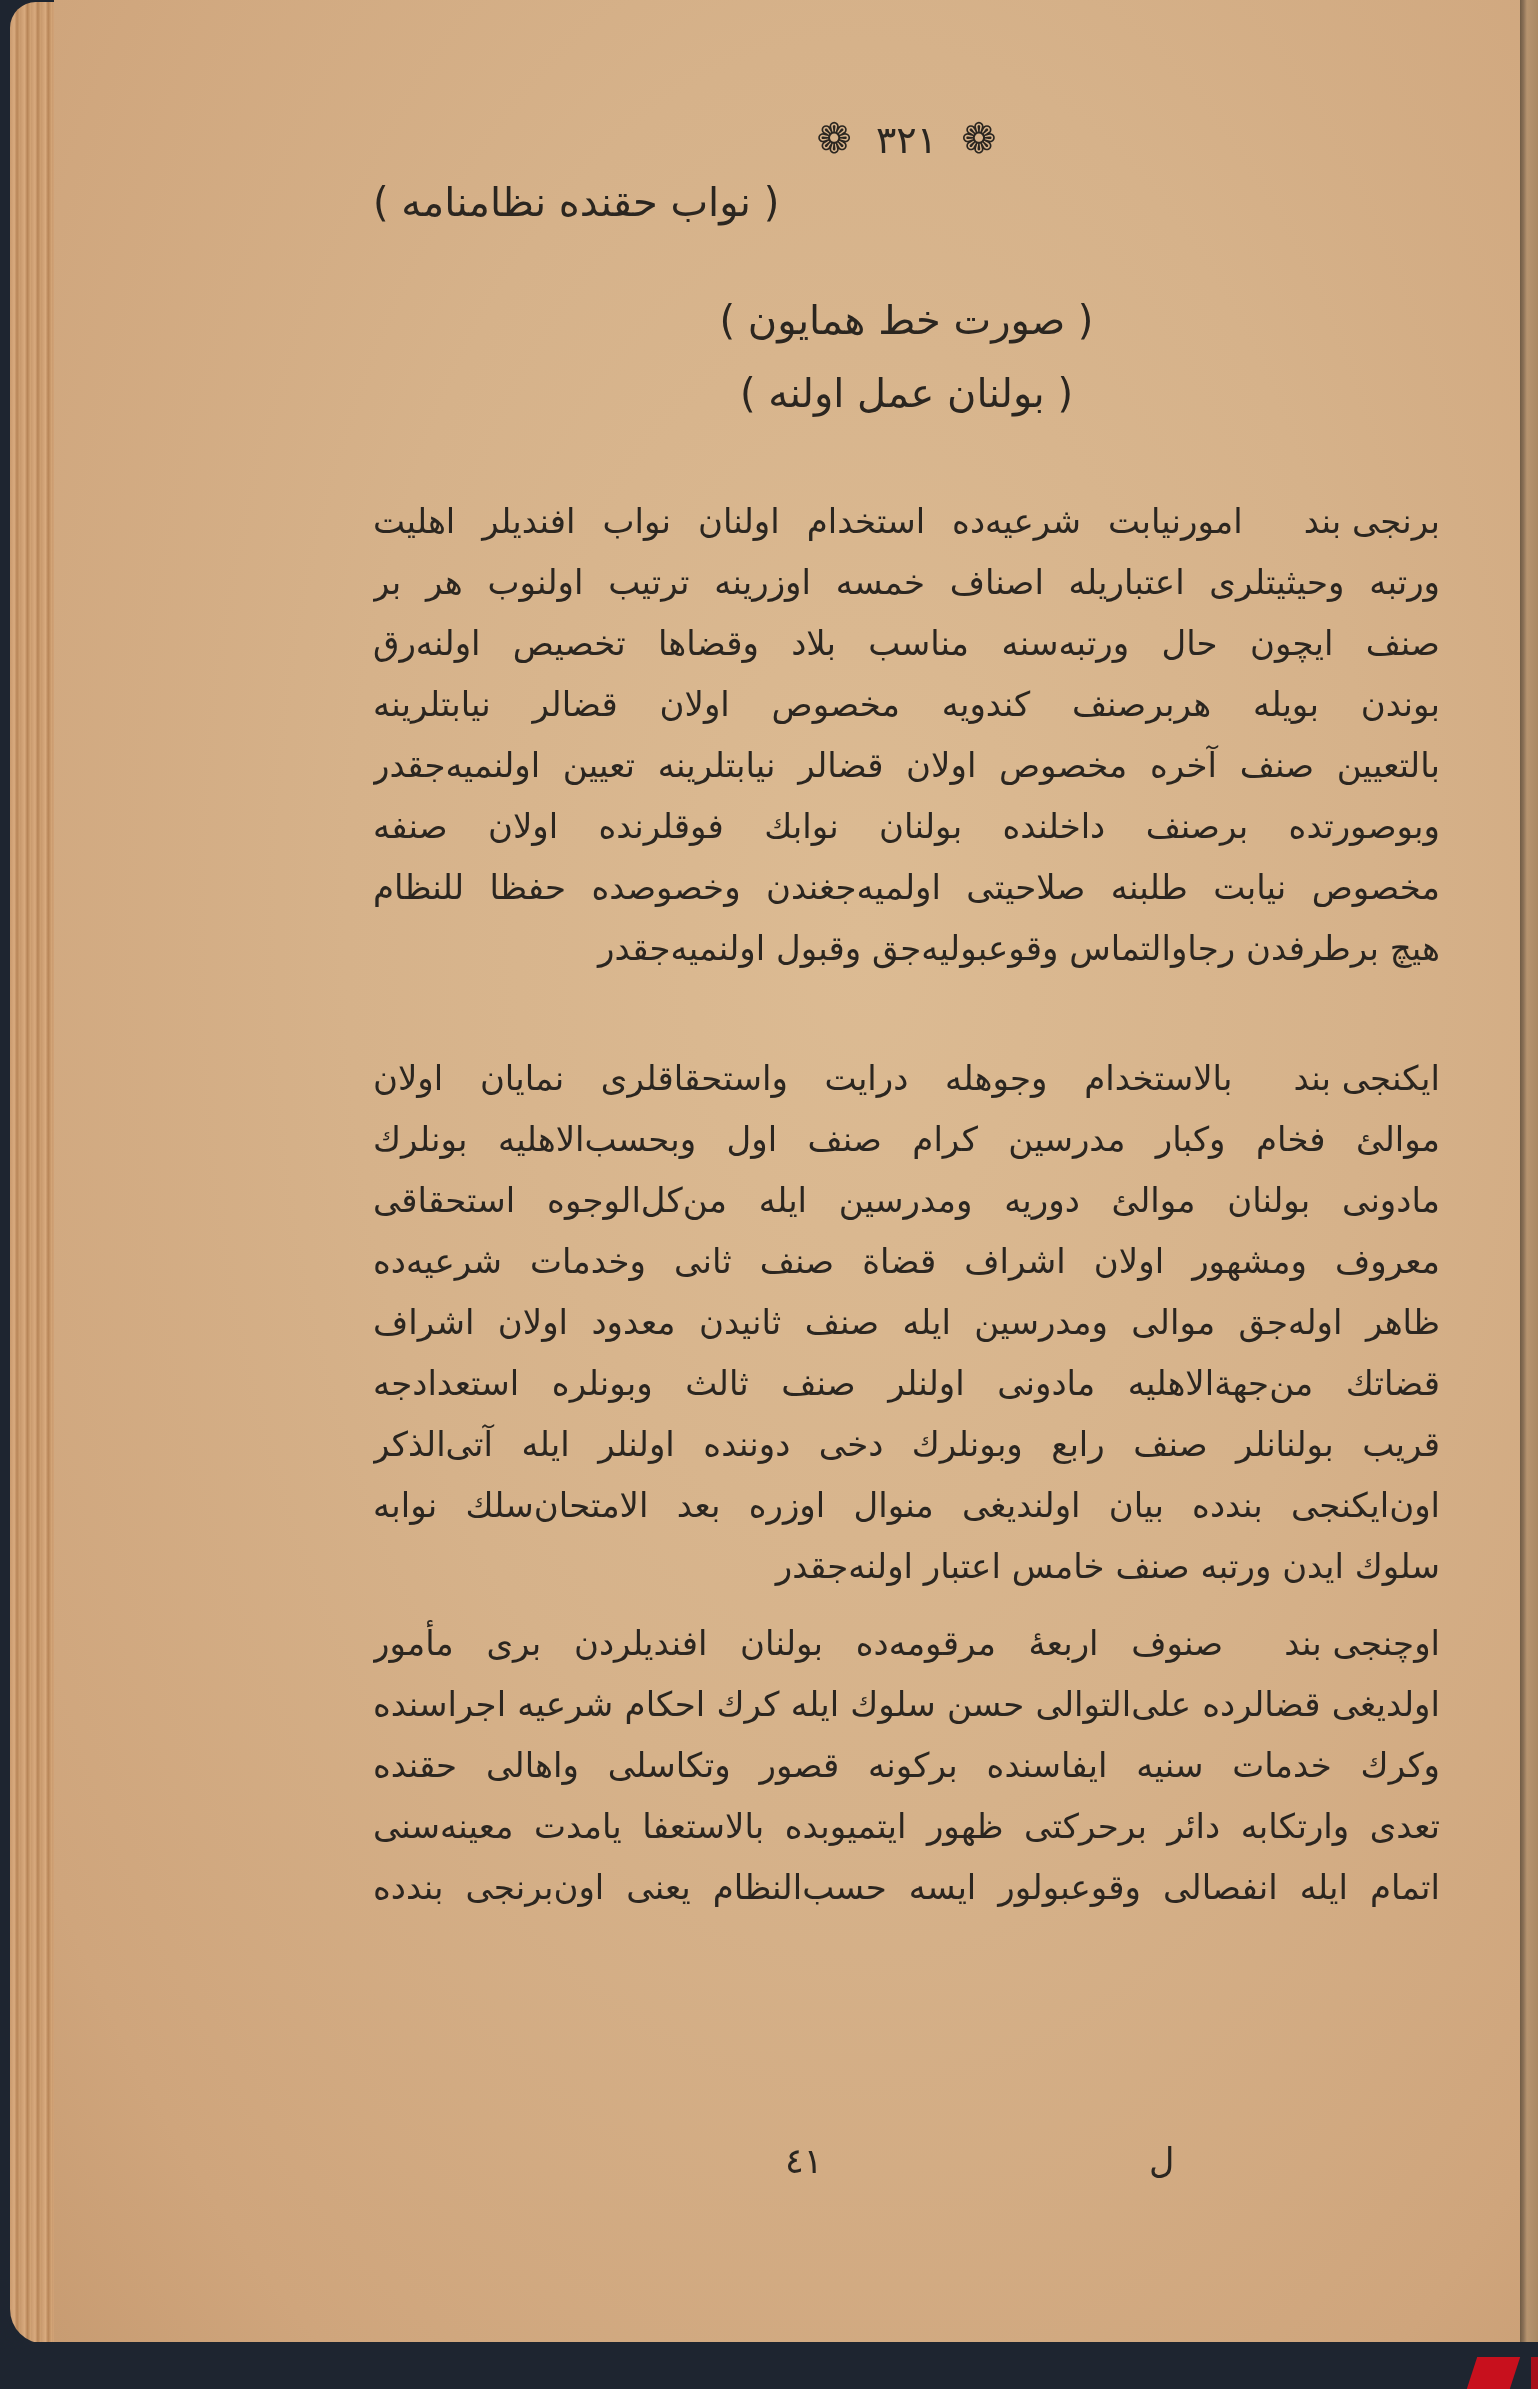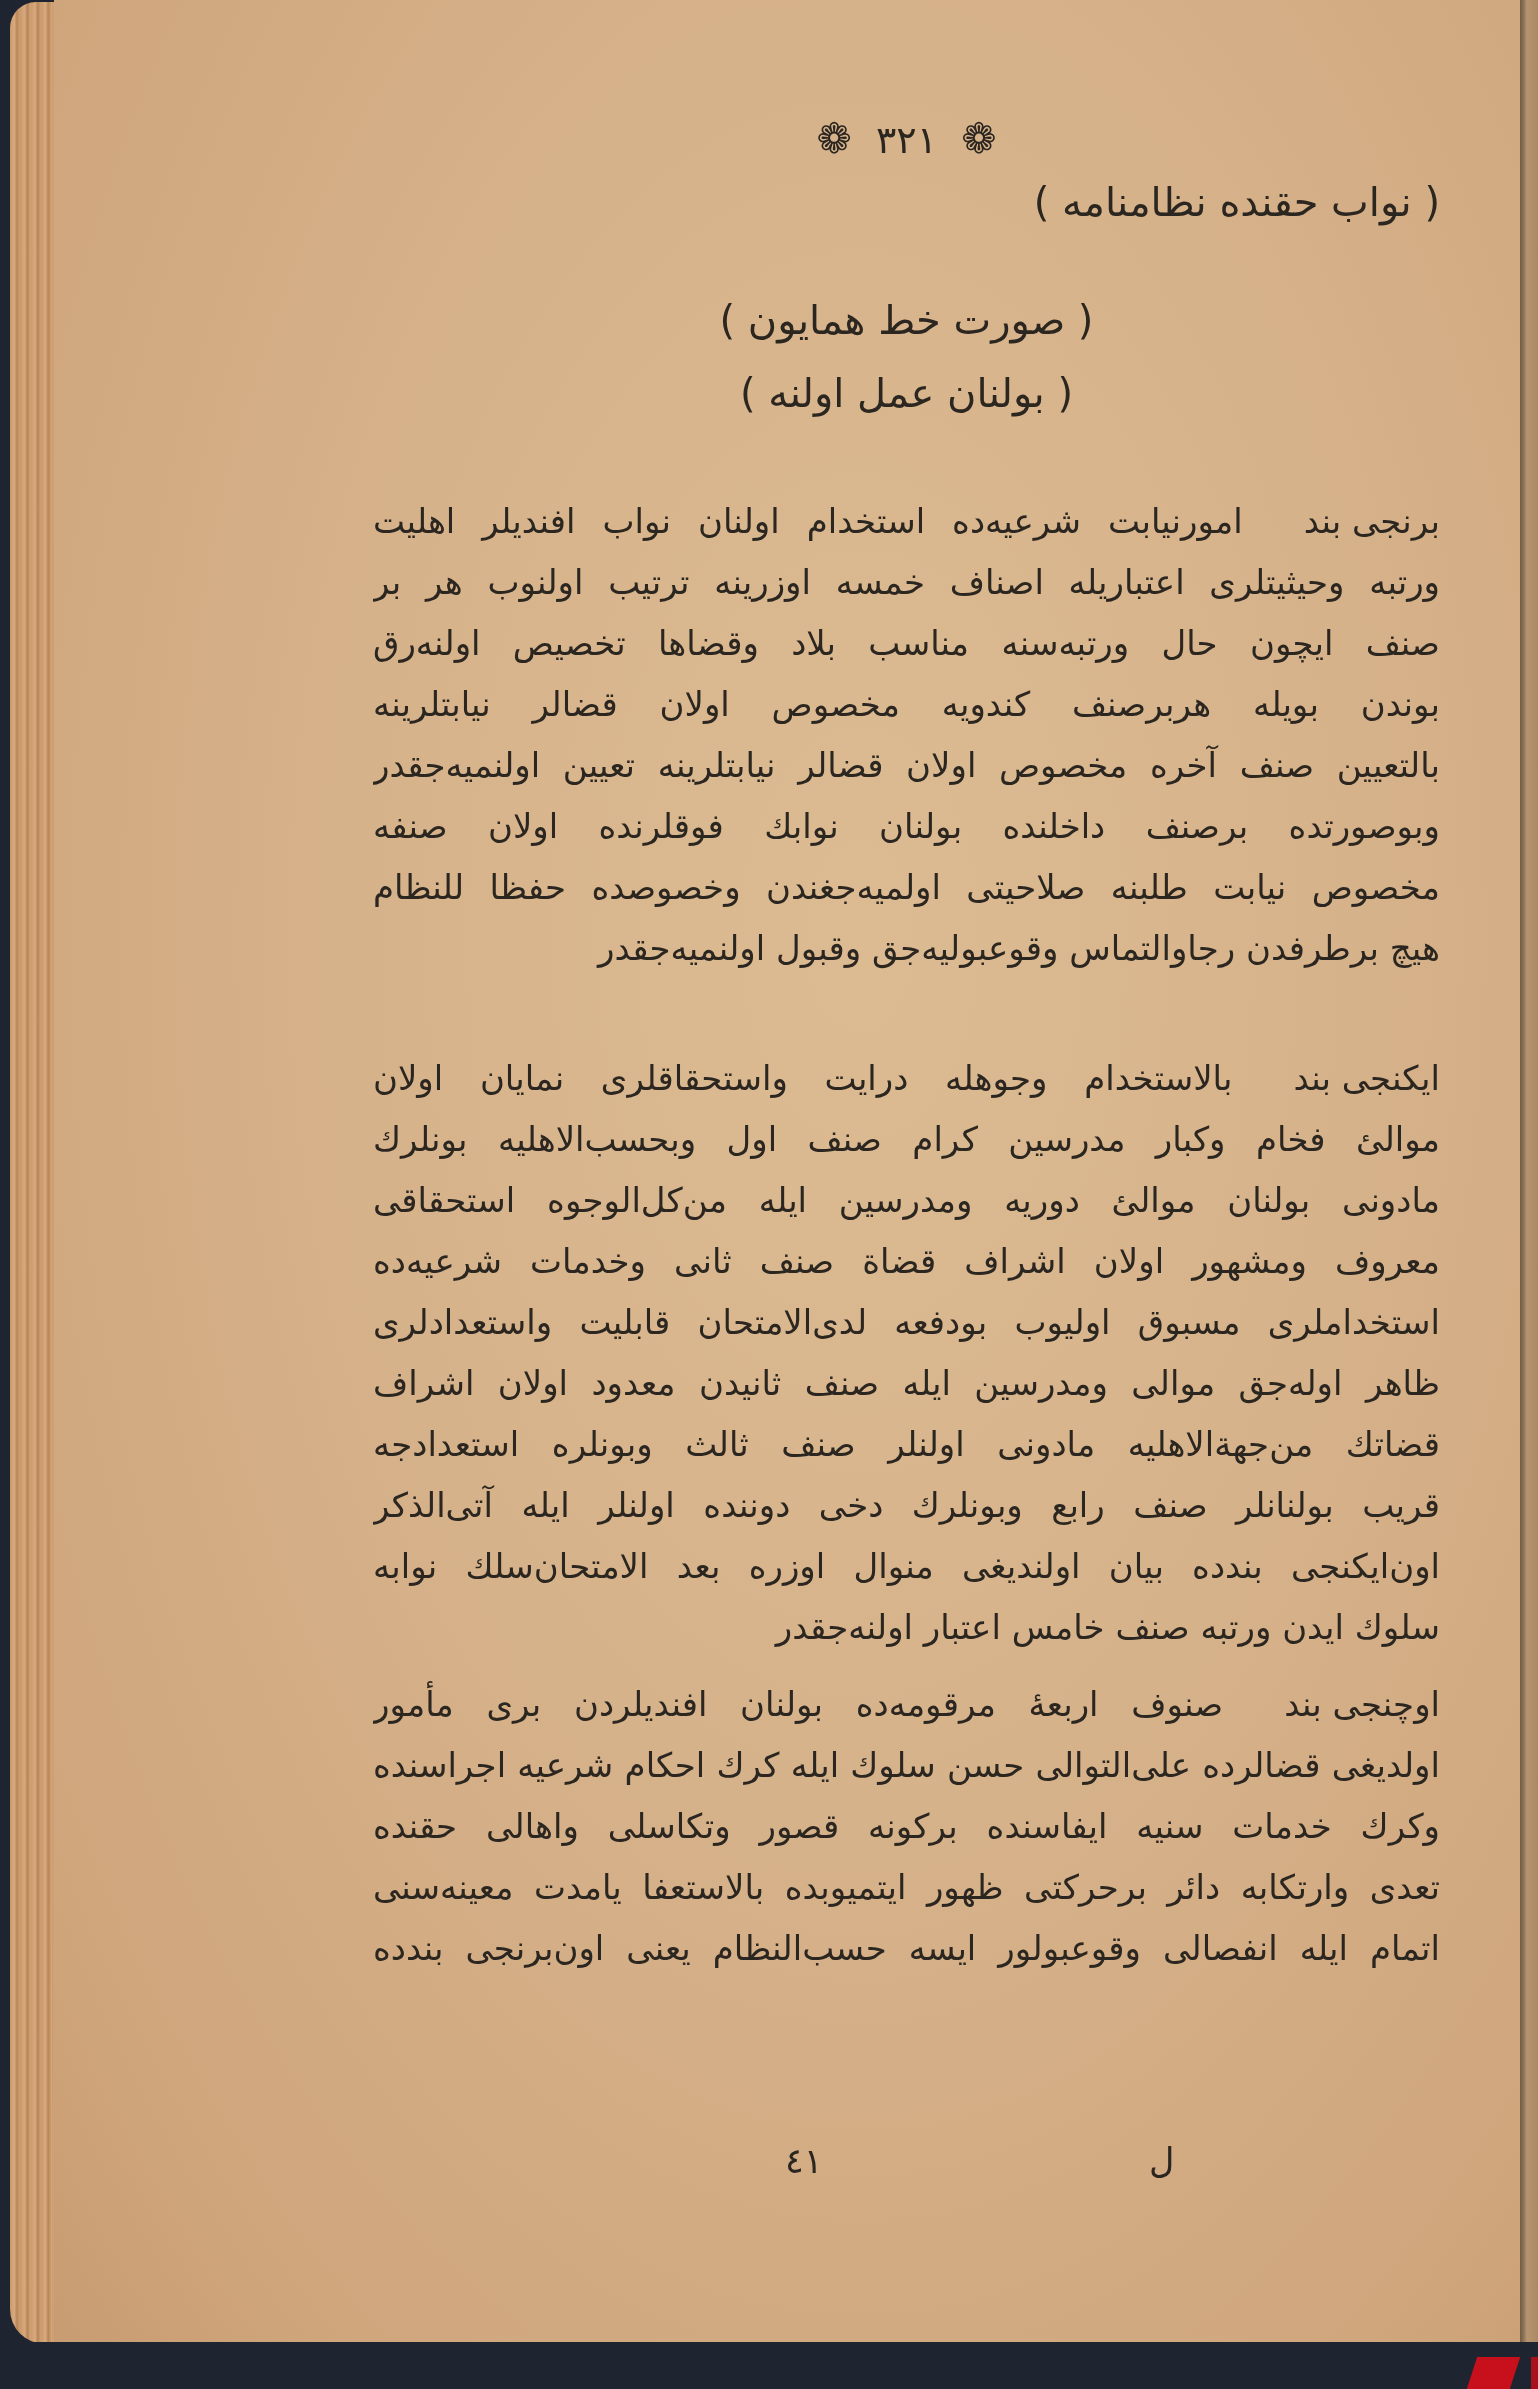--- a/index.html
+++ b/index.html
@@ -34,21 +34,21 @@
   }
   .content {
     position: absolute; left: 373px; top: 108px; width: 1067px;
     direction: rtl; color: #2b2620;
     font-family: "DejaVu Sans", sans-serif;
   }
   .pageno {
     text-align: center; font-size: 38px; line-height: 61px; height: 61px;
   }
   .pageno .orn { font-size: 42px; margin: 0 12px; }
-  .title { text-align: right; font-size: 40px; line-height: 66px; }
+  .title { text-align: left; font-size: 40px; line-height: 66px; }
   .subtitle-block { margin-top: 49px; }
   .subtitle { text-align: center; font-size: 40px; line-height: 73px; }
   .para { margin-top: 61px; }
   .para.p2 { margin-top: 69px; }
   .para.p3 { margin-top: 15.6px; }
   .line {
     font-size: 34px; line-height: 61px; height: 61px;
     text-align: justify; text-align-last: justify; white-space: nowrap; overflow: hidden;
   }
   .line.last { text-align-last: left; text-align: center; padding-left: 321px; }
@@ -88,21 +88,20 @@
     <div class="line">وبوصورتده برصنف داخلنده بولنان نوابك فوقلرنده اولان صنفه</div>
     <div class="line">مخصوص نيابت طلبنه صلاحيتى اولميه‌جغندن وخصوصده حفظا للنظام</div>
     <div class="line last">هيچ برطرفدن رجاوالتماس وقوعبوليه‌جق وقبول اولنميه‌جقدر</div>
   </div>
 
   <div class="para p2">
     <div class="line"><span class="label">ايكنجى بند</span><span>بالاستخدام وجوهله درايت واستحقاقلرى نمايان اولان</span></div>
     <div class="line">موالئ فخام وكبار مدرسين كرام صنف اول وبحسب‌الاهليه بونلرك</div>
     <div class="line">مادونى بولنان موالئ دوريه ومدرسين ايله من‌كل‌الوجوه استحقاقى</div>
     <div class="line">معروف ومشهور اولان اشراف قضاة صنف ثانى وخدمات شرعيه‌ده</div>
-    <div class="line">استخداملرى مسبوق اوليوب بودفعه لدى‌الامتحان قابليت واستعدادلرى</div>
     <div class="line">ظاهر اوله‌جق موالى ومدرسين ايله صنف ثانيدن معدود اولان اشراف</div>
     <div class="line">قضاتك من‌جهة‌الاهليه مادونى اولنلر صنف ثالث وبونلره استعدادجه</div>
     <div class="line">قريب بولنانلر صنف رابع وبونلرك دخى دوننده اولنلر ايله آتى‌الذكر</div>
     <div class="line">اون‌ايكنجى بندده بيان اولنديغى منوال اوزره بعد الامتحان‌سلك نوابه</div>
     <div class="line last p2last">سلوك ايدن ورتبه صنف خامس اعتبار اولنه‌جقدر</div>
   </div>
 
   <div class="para p3">
     <div class="line"><span class="label">اوچنجى بند</span><span>صنوف اربعهٔ مرقومه‌ده بولنان افنديلردن برى مأمور</span></div>
     <div class="line">اولديغى قضالرده على‌التوالى حسن سلوك ايله كرك احكام شرعيه اجراسنده</div>

